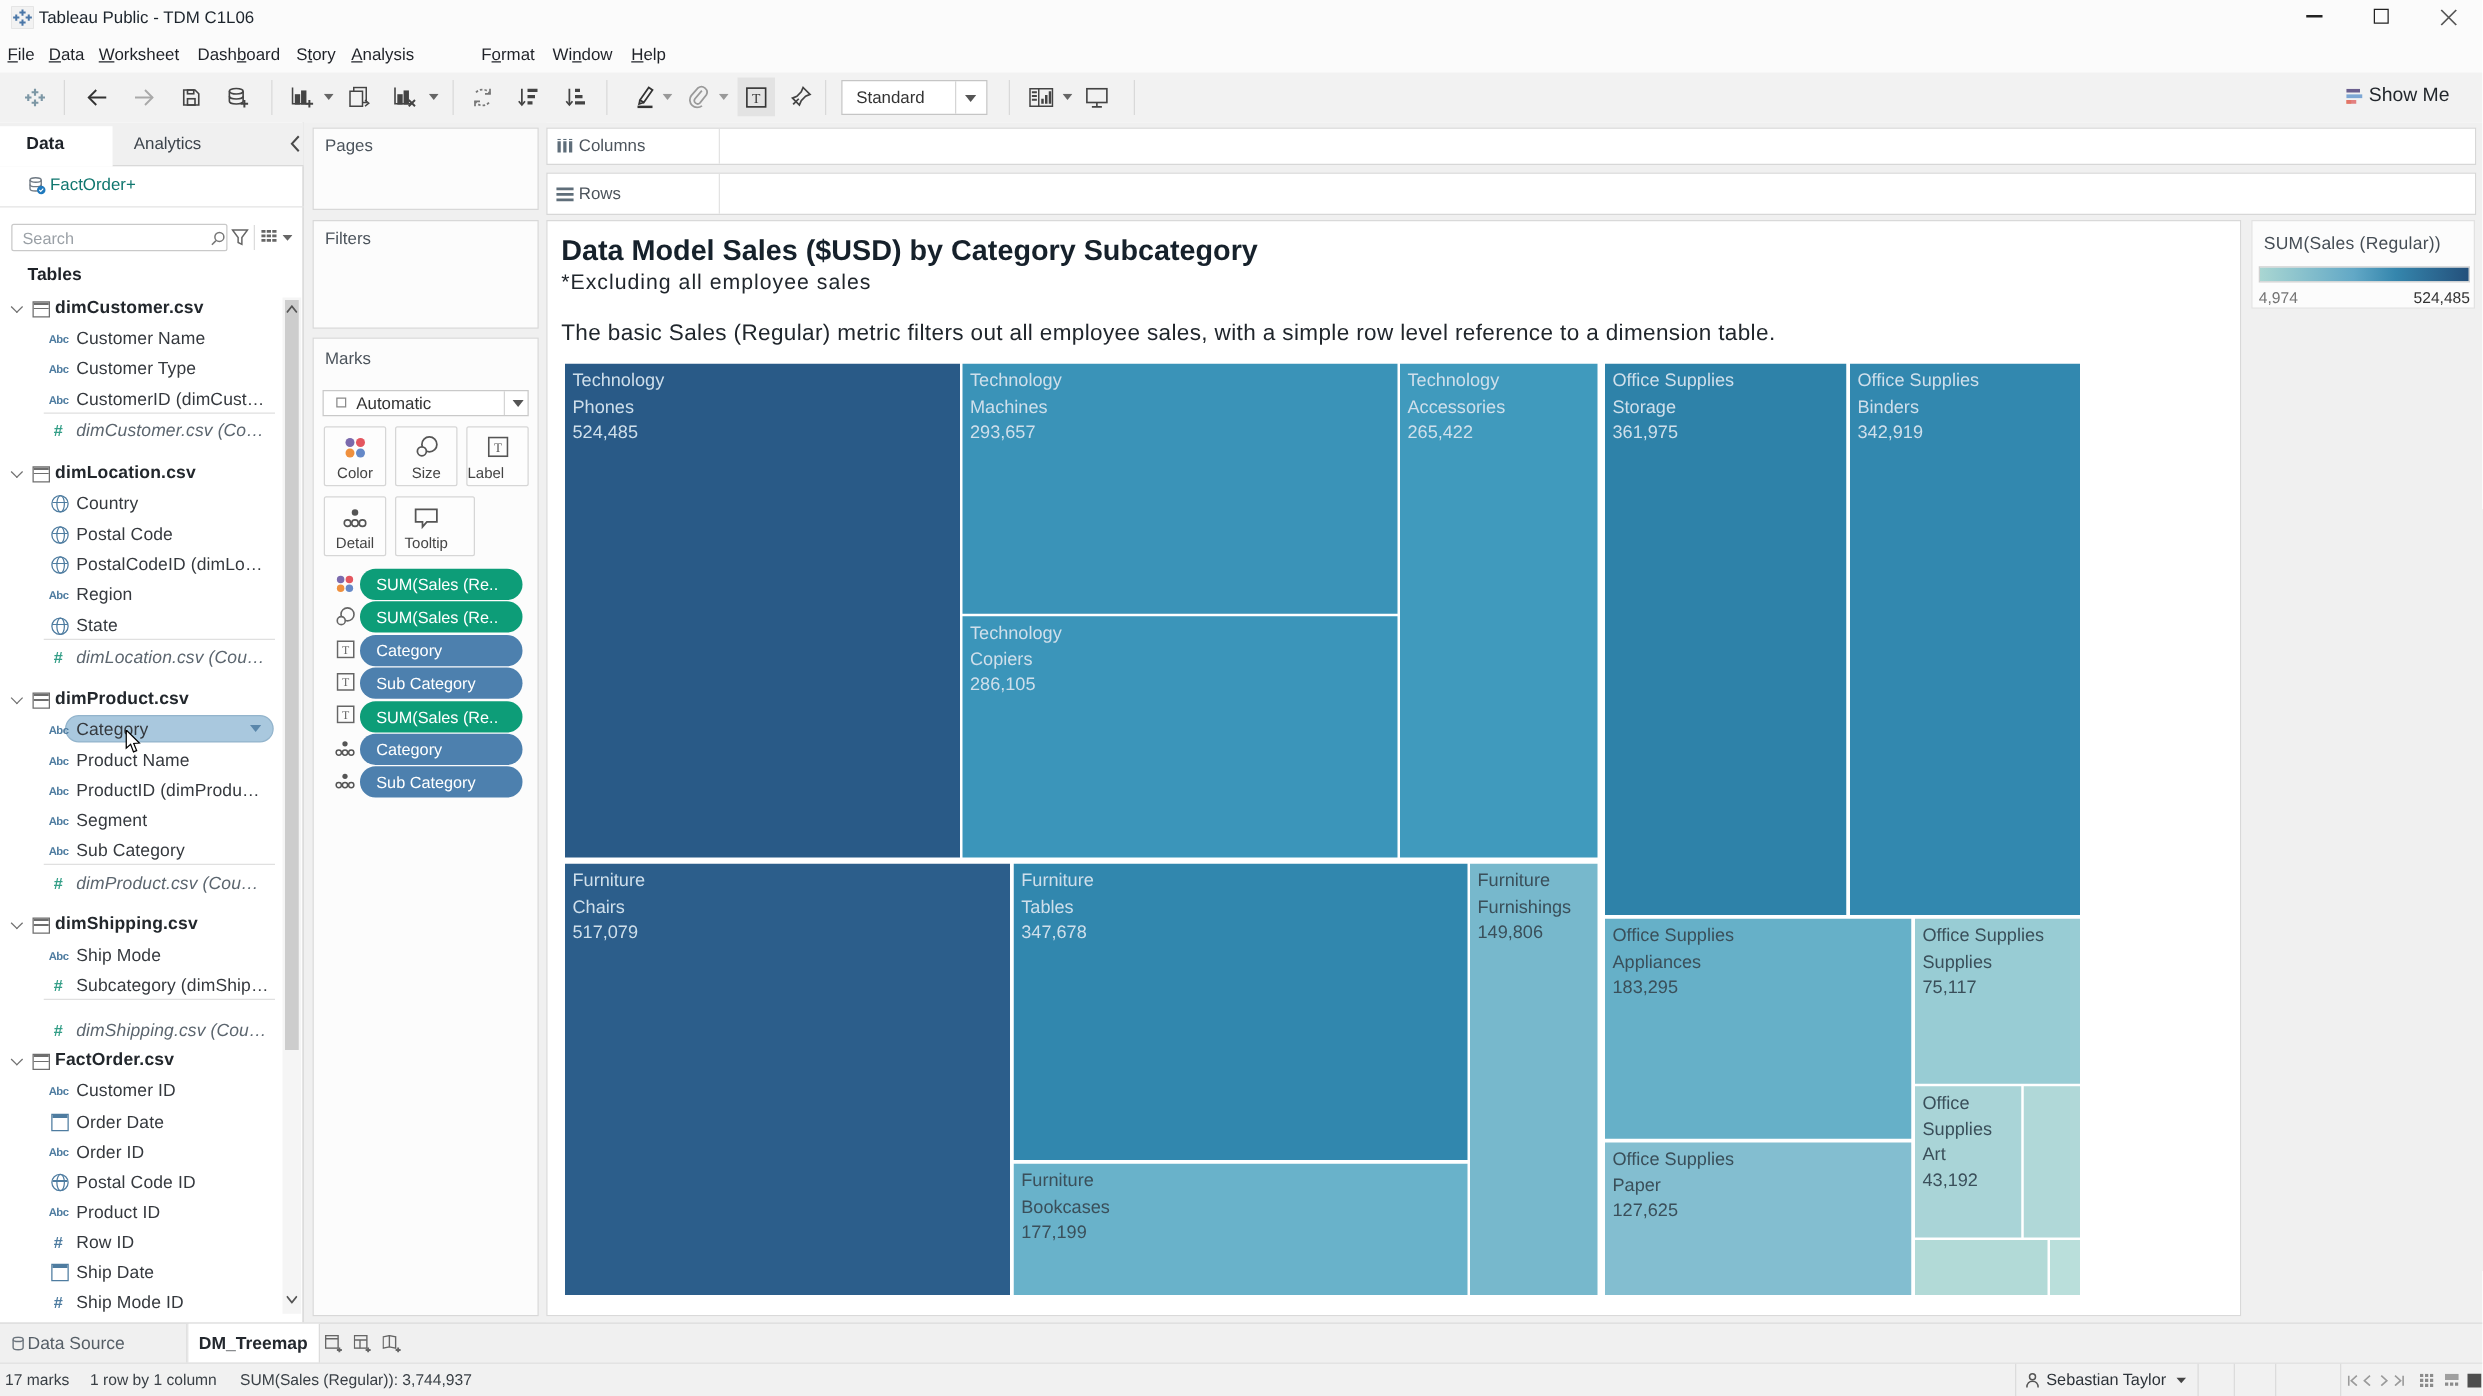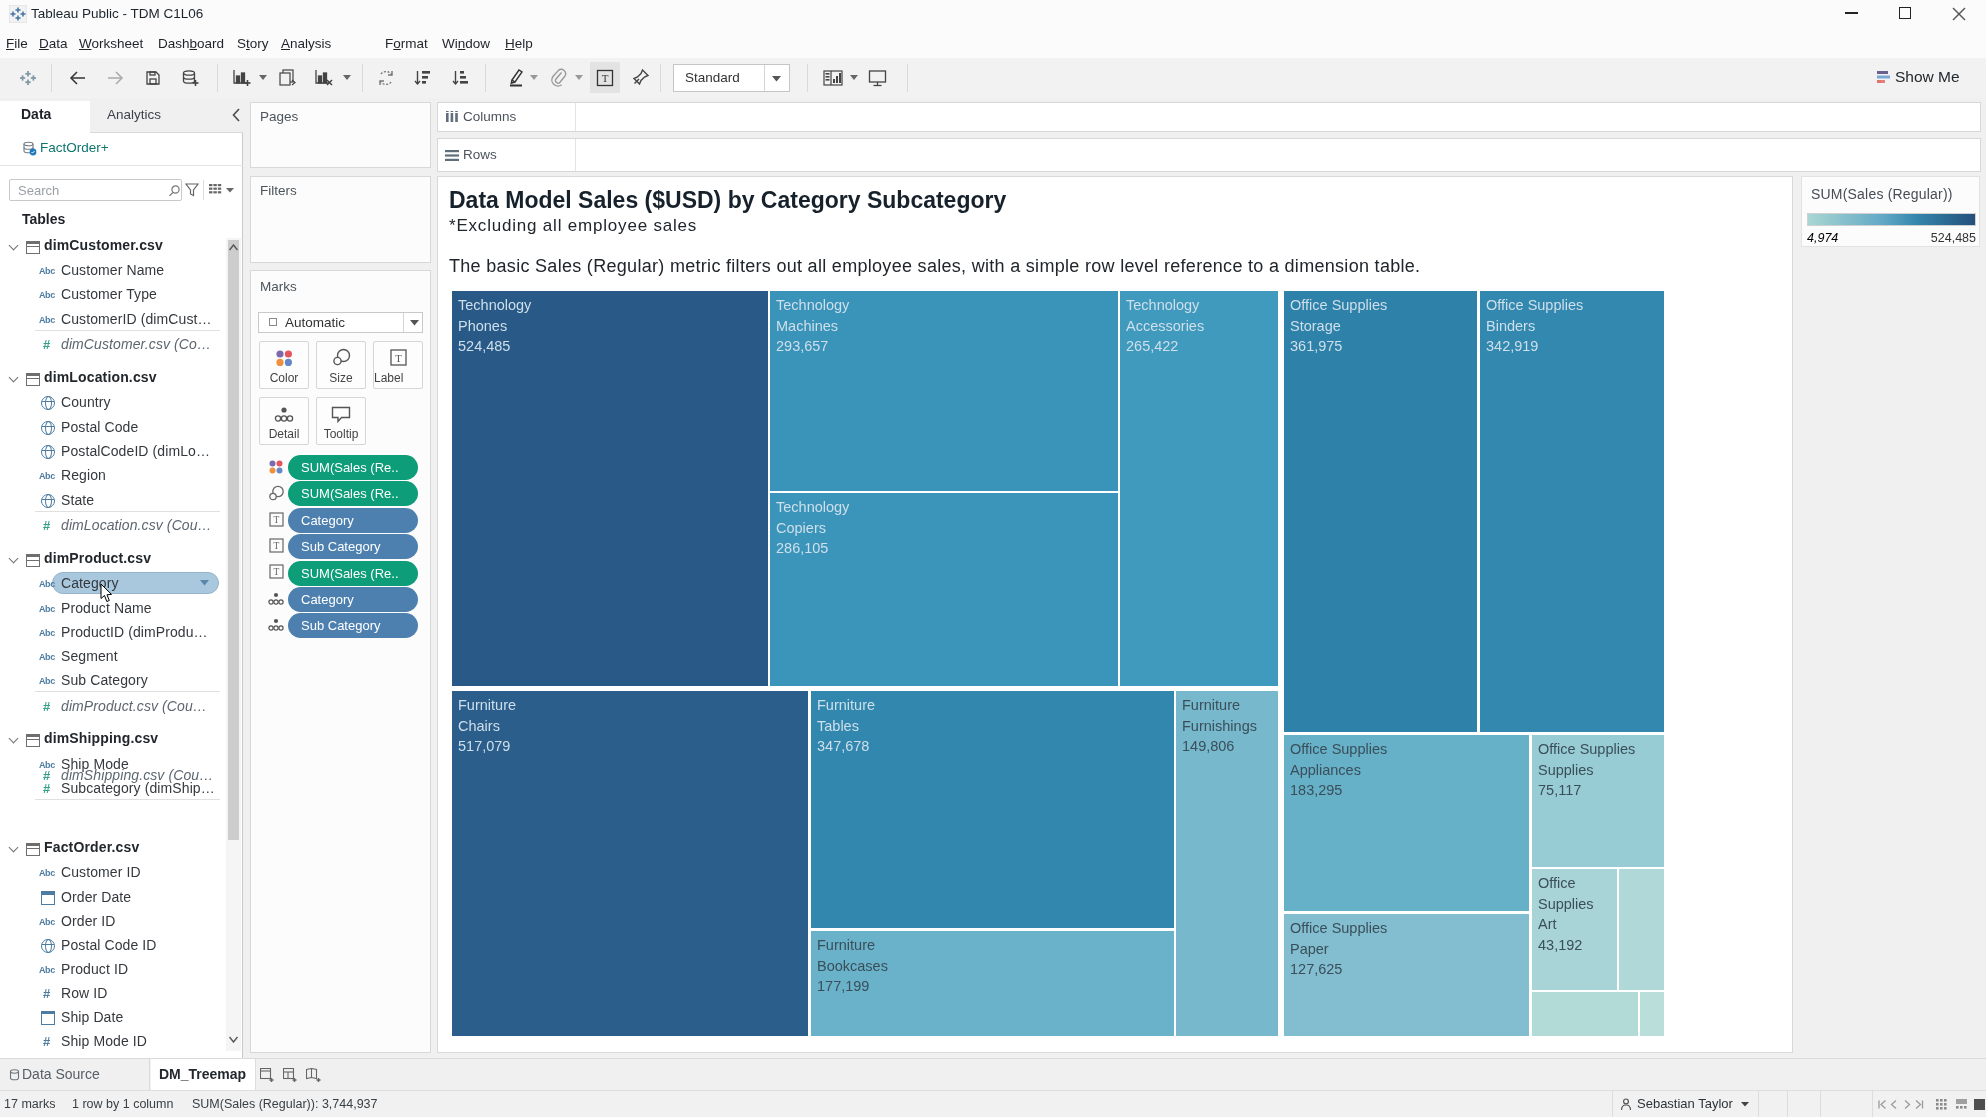--- a/index.html
+++ b/index.html
@@ -342,21 +342,21 @@
     <div class="fieldrow" style="top:523px;"><span class="abc"></span><span class="ftext">ProductID (dimProdu…</span></div>
     <div class="fieldrow" style="top:547px;"><span class="abc"></span><span class="ftext">Segment</span></div>
     <div class="fieldrow" style="top:571px;"><span class="abc"></span><span class="ftext">Sub Category</span></div>
     <div class="sep" style="top:593px;"></div>
     <div class="fieldrow" style="top:597px;"><span class="hash g"></span><span class="ftext cnt">dimProduct.csv (Cou…</span></div>
 
     <div class="fieldrow" style="top:630px;"><span class="chev"></span><span class="tblicon"></span><span class="tbltext">dimShipping.csv</span></div>
     <div class="fieldrow" style="top:655px;"><span class="abc"></span><span class="ftext">Ship Mode</span></div>
     <div class="fieldrow" style="top:679px;"><span class="hash g"></span><span class="ftext">Subcategory (dimShip…</span></div>
     <div class="sep" style="top:701px;"></div>
-    <div class="fieldrow" style="top:666px;"><span class="hash g"></span><span class="ftext cnt">dimShipping.csv (Cou…</span></div>
+    <div class="fieldrow" style="top:715px;"><span class="hash g"></span><span class="ftext cnt">dimShipping.csv (Cou…</span></div>
 
     <div class="fieldrow" style="top:739px;"><span class="chev"></span><span class="tblicon"></span><span class="tbltext">FactOrder.csv</span></div>
     <div class="fieldrow" style="top:763px;"><span class="abc"></span><span class="ftext">Customer ID</span></div>
     <div class="fieldrow" style="top:788px;"><span class="cal"></span><span class="ftext">Order Date</span></div>
     <div class="fieldrow" style="top:812px;"><span class="abc"></span><span class="ftext">Order ID</span></div>
     <div class="fieldrow" style="top:836px;"><span class="globe"></span><span class="ftext">Postal Code ID</span></div>
     <div class="fieldrow" style="top:860px;"><span class="abc"></span><span class="ftext">Product ID</span></div>
     <div class="fieldrow" style="top:884px;"><span class="hash b"></span><span class="ftext">Row ID</span></div>
     <div class="fieldrow" style="top:908px;"><span class="cal"></span><span class="ftext">Ship Date</span></div>
     <div class="fieldrow" style="top:932px;"><span class="hash b"></span><span class="ftext">Ship Mode ID</span></div>
@@ -417,21 +417,21 @@
 
     <div class="abs" style="left:8px;top:126px;width:50px;height:48px;background:#fdfdfd;border:1px solid #d6d6d6;border-radius:2px;">
       <svg class="abs" style="left:14px;top:8px;" width="20" height="17" viewBox="0 0 20 17">
           <circle cx="10" cy="4" r="2.6" fill="#555"></circle>
           <circle cx="4" cy="12.5" r="2.6" stroke="#555" fill="none" stroke-width="1.3"></circle>
           <circle cx="10" cy="12.5" r="2.6" stroke="#555" fill="none" stroke-width="1.3"></circle>
           <circle cx="16" cy="12.5" r="2.6" stroke="#555" fill="none" stroke-width="1.3"></circle>
         </svg>
       <div class="abs" style="left:0;top:29px;width:48px;text-align:center;font-size:12px;color:#444;">Detail</div>
     </div>
-    <div class="abs" style="left:65px;top:126px;width:50px;height:48px;background:#fdfdfd;border:1px solid #d6d6d6;border-radius:2px;">
+    <div class="abs" style="left:65px;top:126px;width:64px;height:48px;background:#fdfdfd;border:1px solid #d6d6d6;border-radius:2px;">
       <svg class="abs" style="left:14px;top:8px;" width="20" height="18" viewBox="0 0 20 18">
           <path d="M1.5 1.5 H18.5 V11.5 H10.5 L7 15.5 V11.5 H1.5 Z" stroke="#555" fill="none" stroke-width="1.4"></path>
         </svg>
       <div class="abs" style="left:0;top:29px;width:48px;text-align:center;font-size:12px;color:#444;">Tooltip</div>
     </div>
 
     <svg class="abs" style="left:17px;top:188px;" width="16" height="16" viewBox="0 0 16 16">
         <circle cx="4.5" cy="4.5" r="3" fill="#7b6aad"></circle>
         <circle cx="11.5" cy="4.5" r="3" fill="#e4565f"></circle>
         <circle cx="4.5" cy="11.5" r="3" fill="#ef903e"></circle>
@@ -549,21 +549,21 @@
       <div class="tlab td">Office<br>Supplies<br>Art<br>43,192</div>
     </div>
   <div class="tile" style="left:1181px;top:692px;width:45px;height:121px;background:#b0d8d8;"></div>
   <div class="tile" style="left:1094px;top:815px;width:106px;height:44px;background:#b2dad7;"></div>
   <div class="tile" style="left:1202px;top:815px;width:24px;height:44px;background:#badfdb;"></div>
 </div>
 
 <div class="abs" style="left:1801px;top:176px;width:179px;height:71px;background:#fcfcfc;border:1px solid #e2e2e2;">
   <div class="abs" style="left:9px;top:9px;font-size:14px;letter-spacing:0.2px;color:#454d55;">SUM(Sales (Regular))</div>
   <div class="abs" style="left:5px;top:36px;width:169px;height:13px;background:linear-gradient(to right,#a9d6d2 0%,#62a8c6 45%,#3586ad 65%,#24507b 100%);border:1px solid #d0d0d0;"></div>
-  <div class="abs" style="left:5px;top:54px;font-size:12.5px;color:#000000;font-style:italic;">4,974</div>
+  <div class="abs" style="left:5px;top:54px;font-size:12.5px;color:#737373;">4,974</div>
   <div class="abs" style="left:0px;top:54px;width:174px;text-align:right;font-size:12.5px;color:#333;">524,485</div>
 </div>
 
 <div class="abs" style="left:0;top:1058px;width:1986px;height:32px;background:#f0f0f0;border-top:1px solid #dadada;">
   <div class="abs" style="left:0;top:0;width:150px;height:32px;border-right:1px solid #dcdcdc;">
     <svg class="abs" style="left:9px;top:10px;" width="11" height="12" viewBox="0 0 11 12">
         <g stroke="#6a737c" stroke-width="1.1" fill="none">
           <ellipse cx="5.5" cy="2.5" rx="4" ry="1.7"></ellipse>
           <path d="M1.5 2.5 V9 C1.5 10 3.3 10.8 5.5 10.8 C7.7 10.8 9.5 10 9.5 9 V2.5"></path>
         </g>

